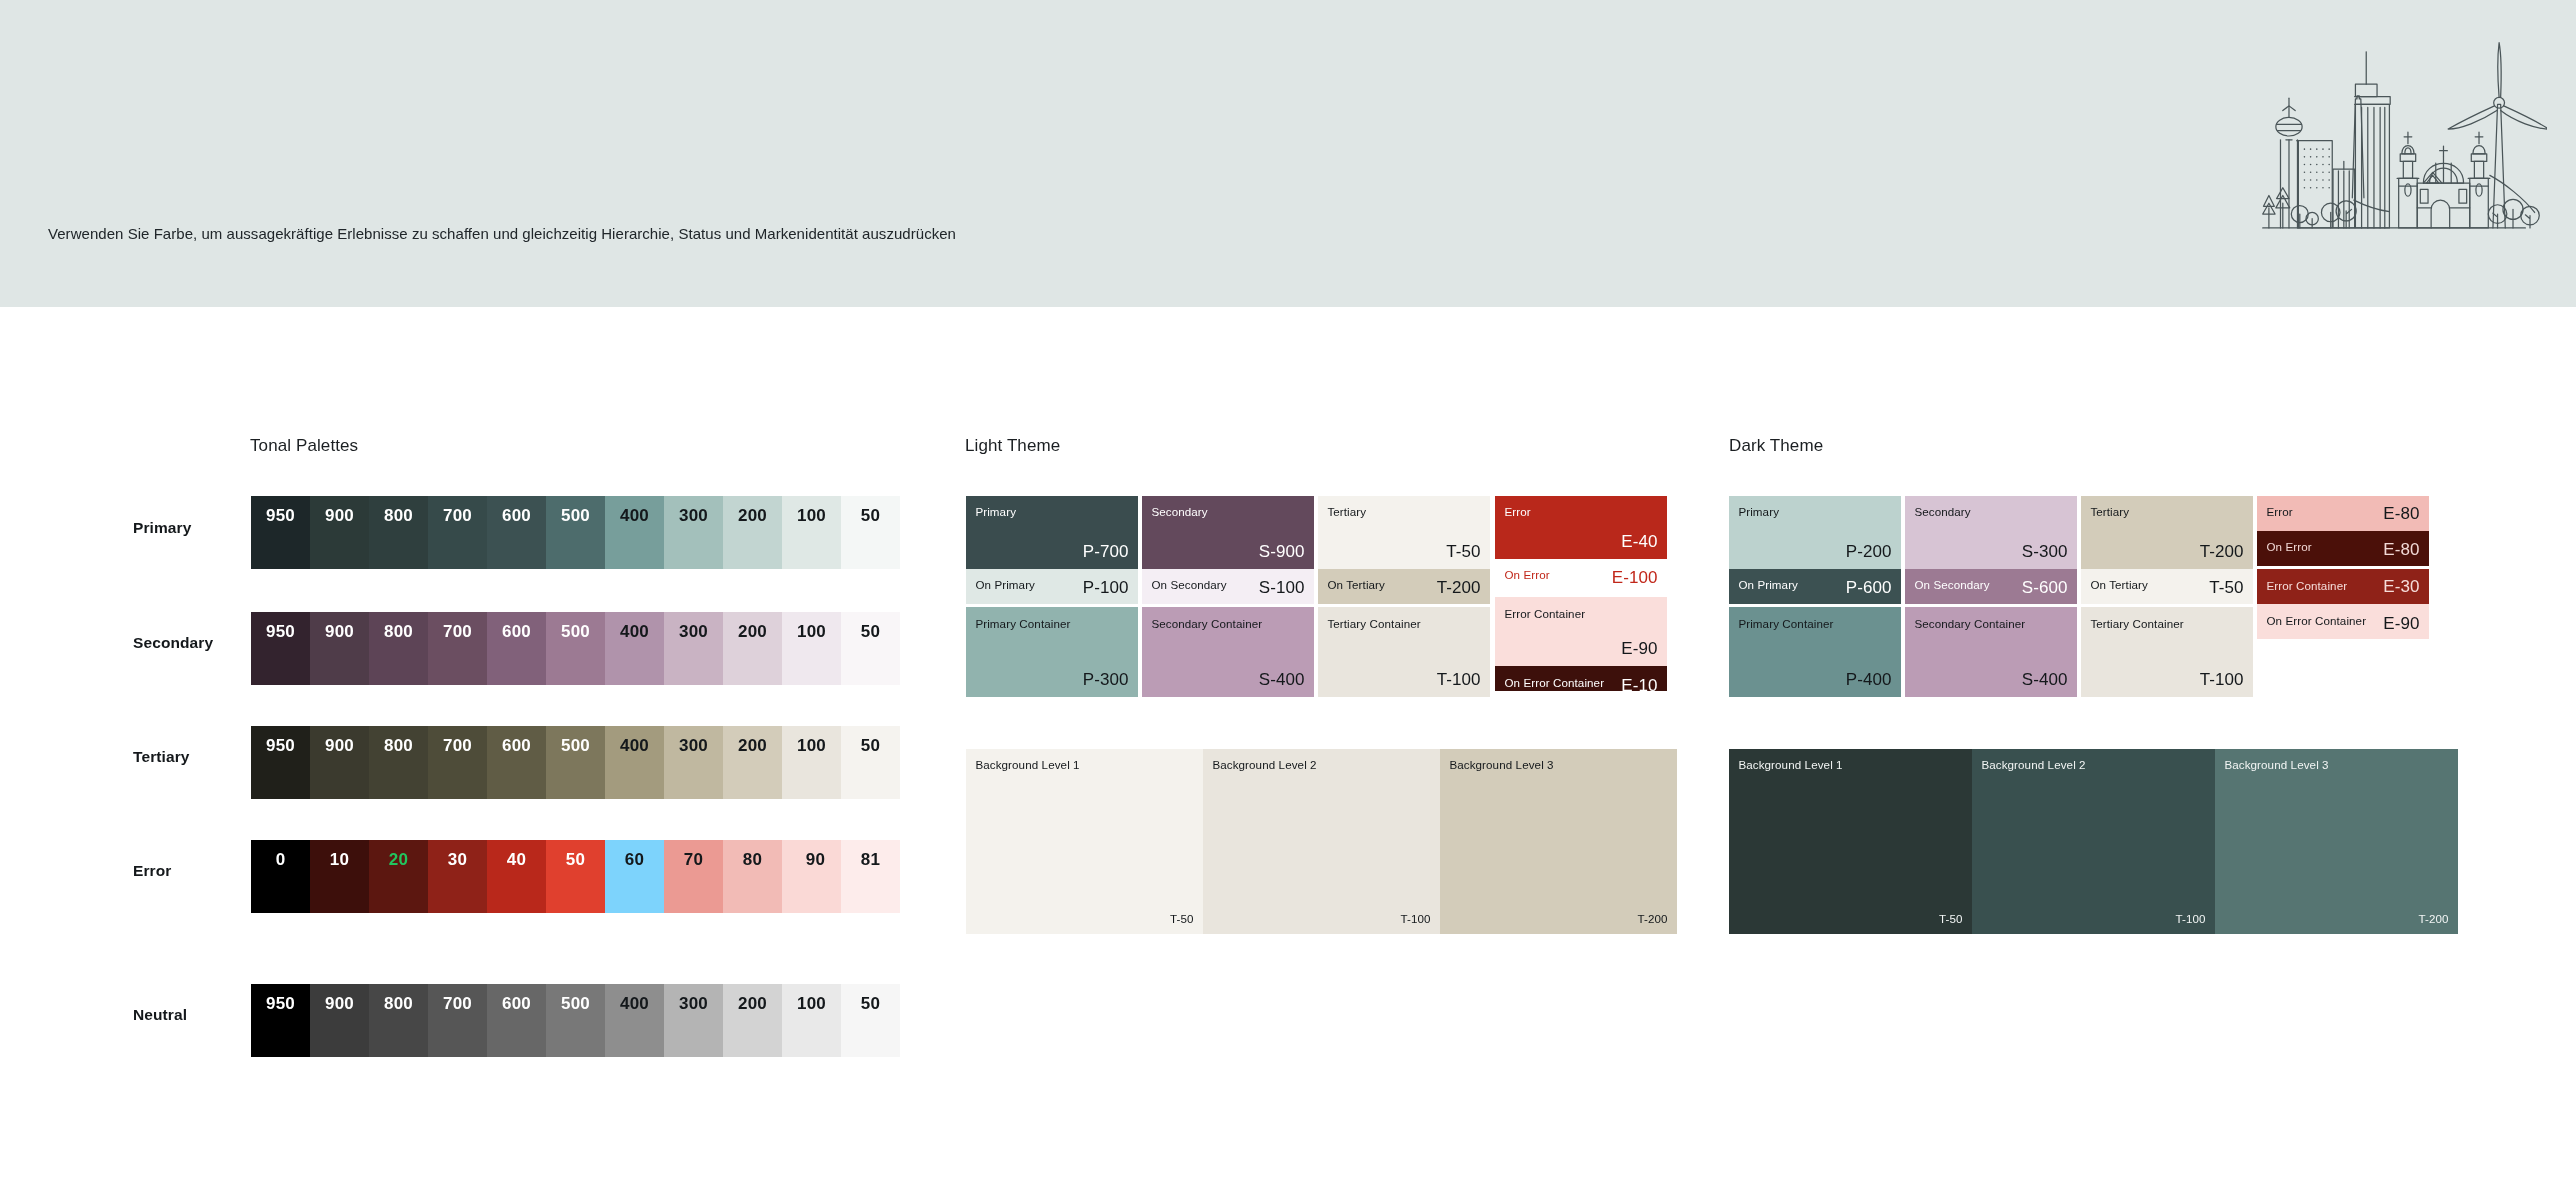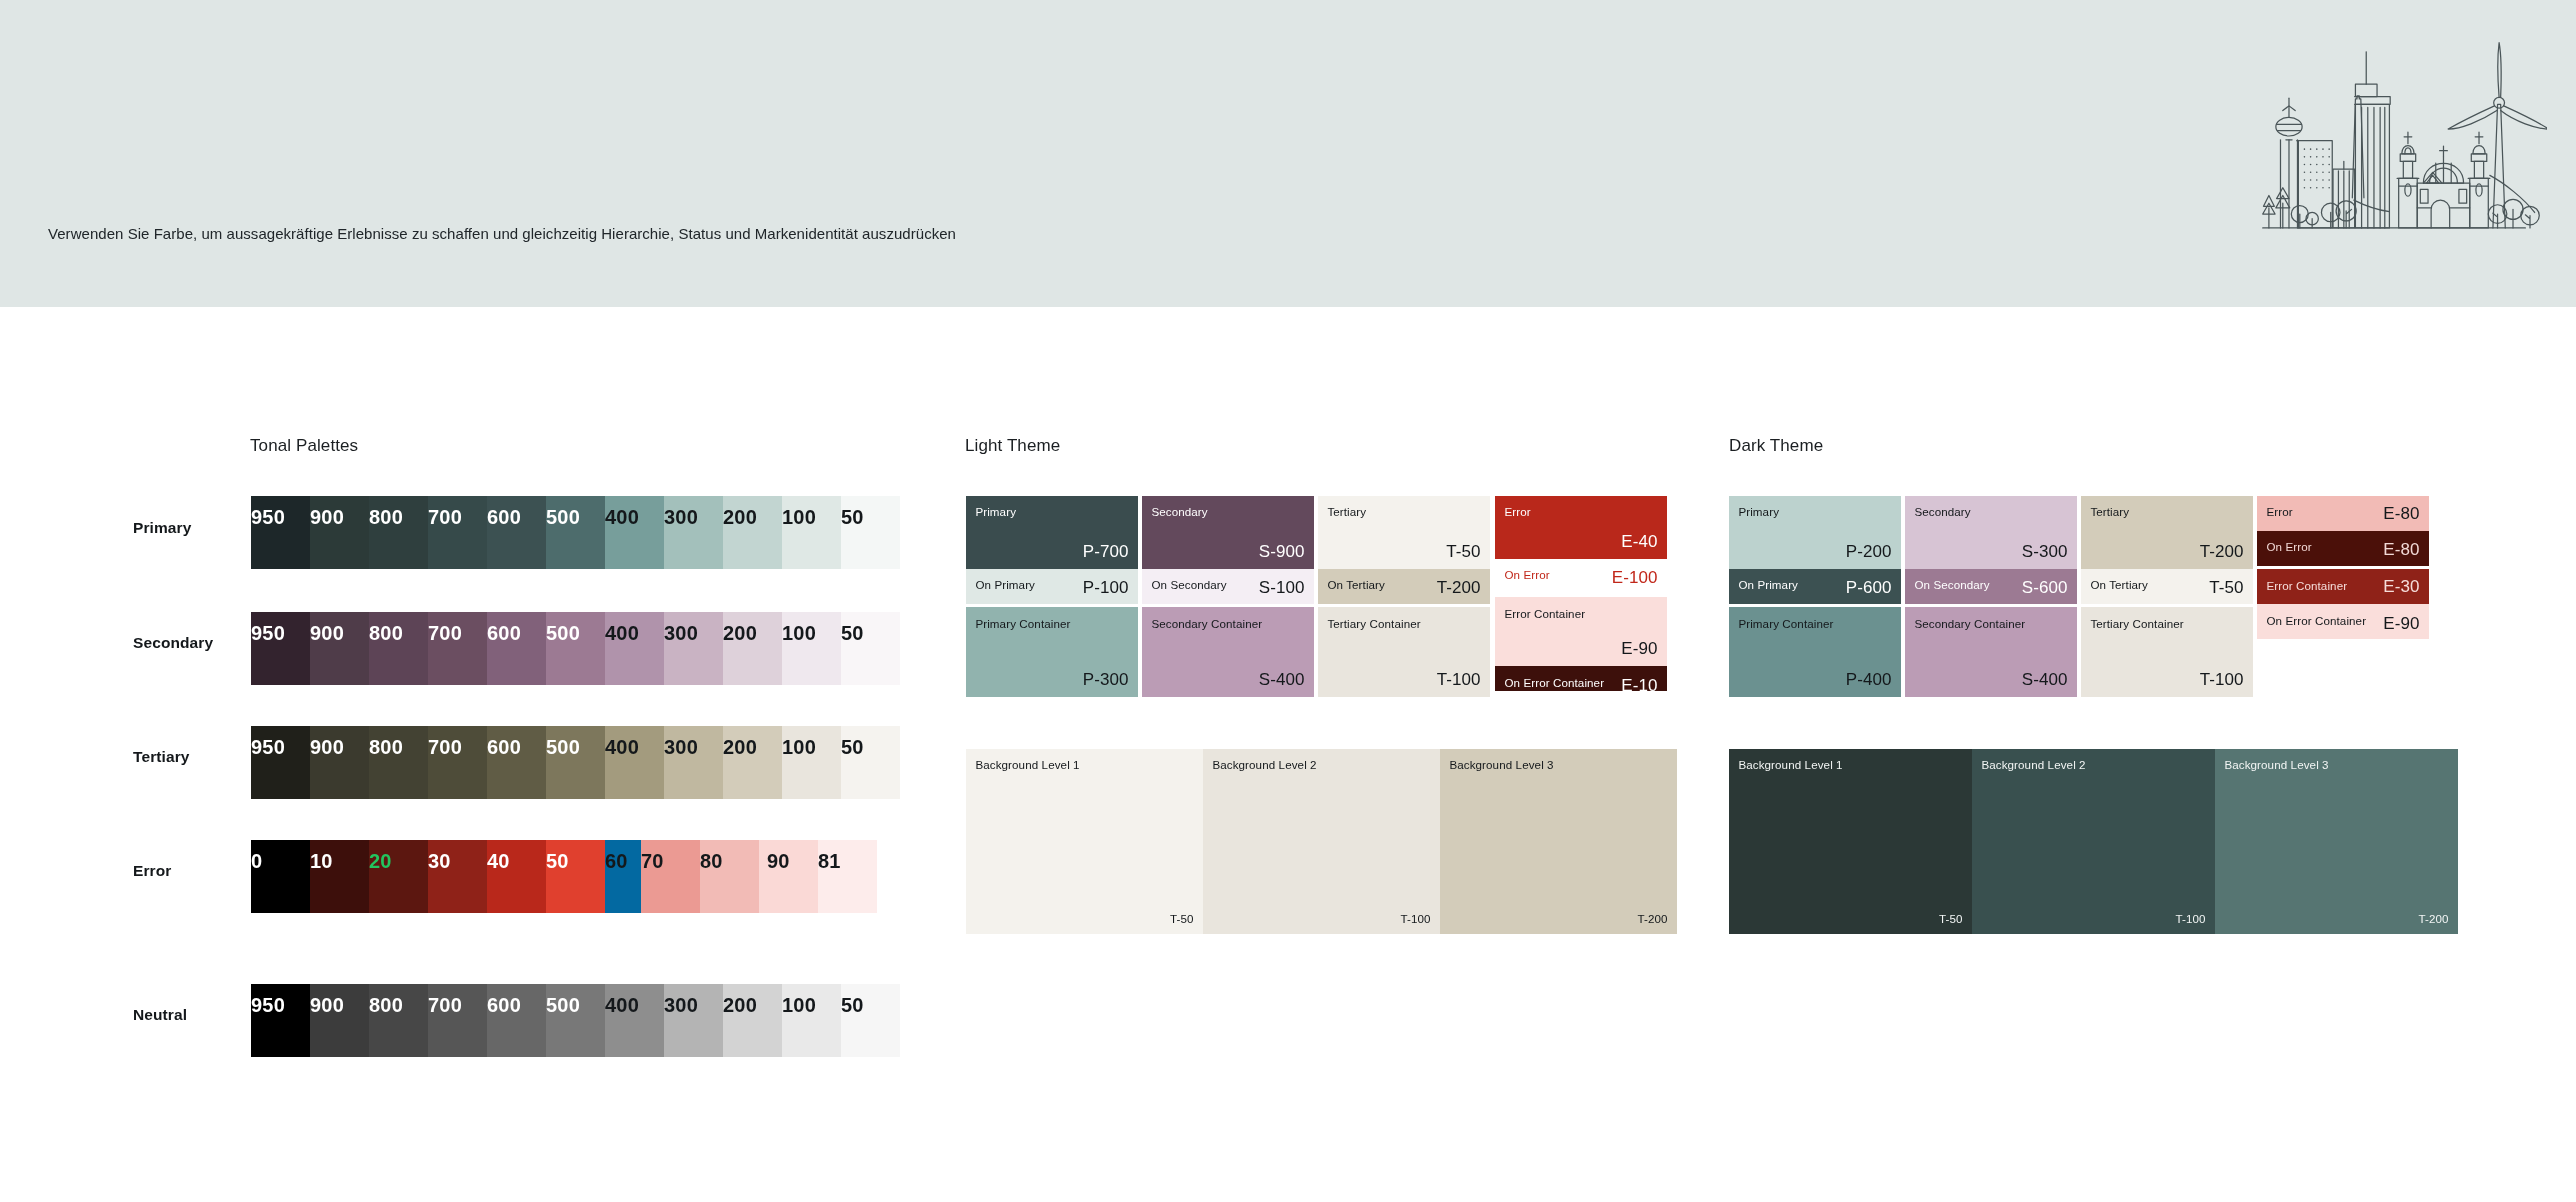--- a/index.html
+++ b/index.html
@@ -52,22 +52,22 @@
   .swatch-strip {
     position: absolute; display: flex;
     height: 73px;
   }
   .swatch {
     position: relative;
     display: block;
   }
   .swatch-num {
     position: absolute; top: 11px; left: 0; right: 0;
-    text-align: left;
-    font-size: 20px; font-weight: 700;
+    text-align: center;
+    font-size: 17px; font-weight: 700;
     letter-spacing: 0.2px;
     line-height: 1;
   }
 
   
   .theme-panel { position: absolute; }
   .theme-col { position: absolute; top: 0; }
   .tile {
     position: relative;
     width: 100%;
@@ -358,21 +358,21 @@
       </div>
       <div class="swatch" style="width: 59px; height: 73px; background: rgb(143, 34, 24);">
         <span class="swatch-num" style="color: rgb(255, 255, 255);">30</span>
       </div>
       <div class="swatch" style="width: 59px; height: 73px; background: rgb(185, 40, 27);">
         <span class="swatch-num" style="color: rgb(255, 255, 255);">40</span>
       </div>
       <div class="swatch" style="width: 59px; height: 73px; background: rgb(224, 64, 46);">
         <span class="swatch-num" style="color: rgb(255, 255, 255);">50</span>
       </div>
-      <div class="swatch" style="width: 36px; height: 73px; background: #0369a1;">
+      <div class="swatch" style="width: 59px; height: 73px; background: #7dd3fc;">
         <span class="swatch-num" style="color: rgb(20, 24, 27);">60</span>
       </div>
       <div class="swatch" style="width: 59px; height: 73px; background: rgb(235, 154, 147);">
         <span class="swatch-num" style="color: rgb(20, 24, 27);">70</span>
       </div>
       <div class="swatch" style="width: 59px; height: 73px; background: rgb(242, 187, 182);">
         <span class="swatch-num" style="color: rgb(20, 24, 27);">80</span>
       </div>
       <div class="swatch" style="width: 59px; height: 73px; background: rgb(250, 217, 214);">
         <span class="swatch-num" style="color: rgb(20, 24, 27); padding-left: 8px;">90</span>

